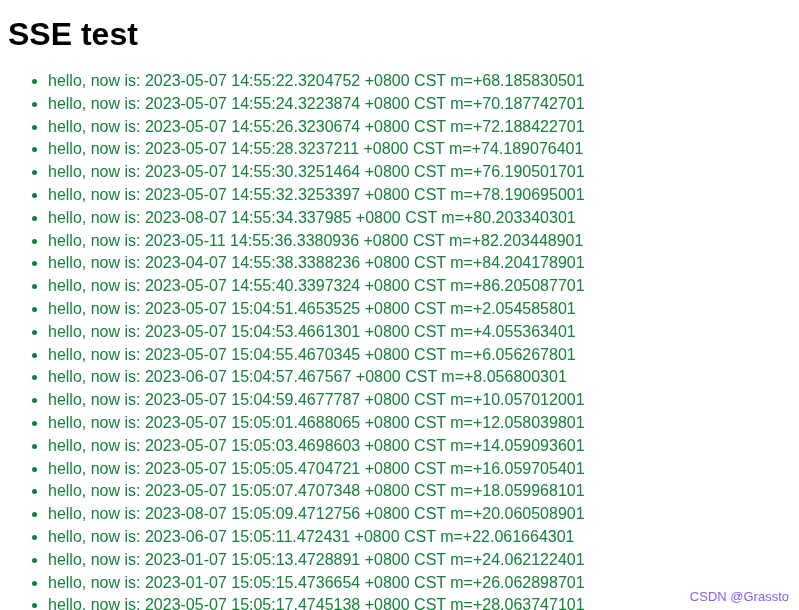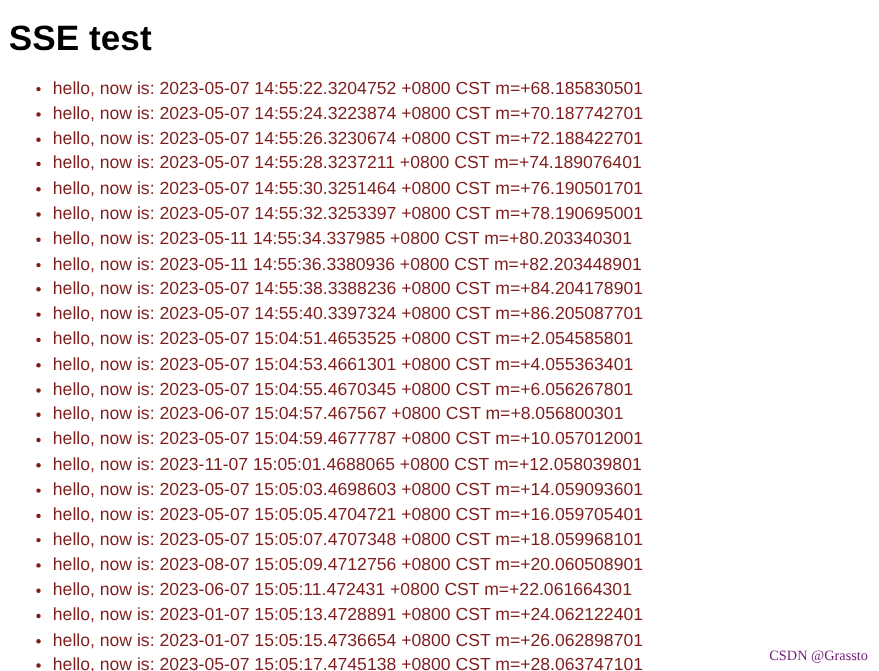--- a/index.html
+++ b/index.html
@@ -21,55 +21,55 @@
       color: #000;
       margin-bottom: 18px;
       margin-top: 8px;
     }
     ul {
       list-style-type: disc;
       padding-left: 40px;
     }
     li {
       font-size: 16px;
-      color: #7f1d1d;
+      color: #15803d;
       line-height: 1.3;
       margin-bottom: 2px;
     }
     .watermark {
       position: absolute;
       bottom: 6px;
       right: 10px;
       font-size: 13px;
-      color: #701a75;
-      font-family: Liberation Serif, serif;
+      color: #8b5cf6;
+      font-family: Liberation Sans, sans-serif;
     }
   </style>
 </head>
 <body>
 
 <h1>SSE test</h1>
 
 <ul id="message-list">
     <li>hello, now is: 2023-05-07 14:55:22.3204752 +0800 CST m=+68.185830501</li>
     <li>hello, now is: 2023-05-07 14:55:24.3223874 +0800 CST m=+70.187742701</li>
     <li>hello, now is: 2023-05-07 14:55:26.3230674 +0800 CST m=+72.188422701</li>
     <li>hello, now is: 2023-05-07 14:55:28.3237211 +0800 CST m=+74.189076401</li>
     <li>hello, now is: 2023-05-07 14:55:30.3251464 +0800 CST m=+76.190501701</li>
     <li>hello, now is: 2023-05-07 14:55:32.3253397 +0800 CST m=+78.190695001</li>
-    <li>hello, now is: 2023-05-11 14:55:34.337985 +0800 CST m=+80.203340301</li>
+    <li>hello, now is: 2023-08-07 14:55:34.337985 +0800 CST m=+80.203340301</li>
     <li>hello, now is: 2023-05-11 14:55:36.3380936 +0800 CST m=+82.203448901</li>
-    <li>hello, now is: 2023-05-07 14:55:38.3388236 +0800 CST m=+84.204178901</li>
+    <li>hello, now is: 2023-04-07 14:55:38.3388236 +0800 CST m=+84.204178901</li>
     <li>hello, now is: 2023-05-07 14:55:40.3397324 +0800 CST m=+86.205087701</li>
     <li>hello, now is: 2023-05-07 15:04:51.4653525 +0800 CST m=+2.054585801</li>
     <li>hello, now is: 2023-05-07 15:04:53.4661301 +0800 CST m=+4.055363401</li>
     <li>hello, now is: 2023-05-07 15:04:55.4670345 +0800 CST m=+6.056267801</li>
     <li>hello, now is: 2023-06-07 15:04:57.467567 +0800 CST m=+8.056800301</li>
     <li>hello, now is: 2023-05-07 15:04:59.4677787 +0800 CST m=+10.057012001</li>
-    <li>hello, now is: 2023-11-07 15:05:01.4688065 +0800 CST m=+12.058039801</li>
+    <li>hello, now is: 2023-05-07 15:05:01.4688065 +0800 CST m=+12.058039801</li>
     <li>hello, now is: 2023-05-07 15:05:03.4698603 +0800 CST m=+14.059093601</li>
     <li>hello, now is: 2023-05-07 15:05:05.4704721 +0800 CST m=+16.059705401</li>
     <li>hello, now is: 2023-05-07 15:05:07.4707348 +0800 CST m=+18.059968101</li>
     <li>hello, now is: 2023-08-07 15:05:09.4712756 +0800 CST m=+20.060508901</li>
     <li>hello, now is: 2023-06-07 15:05:11.472431 +0800 CST m=+22.061664301</li>
     <li>hello, now is: 2023-01-07 15:05:13.4728891 +0800 CST m=+24.062122401</li>
     <li>hello, now is: 2023-01-07 15:05:15.4736654 +0800 CST m=+26.062898701</li>
     <li>hello, now is: 2023-05-07 15:05:17.4745138 +0800 CST m=+28.063747101</li>
   </ul>
 

